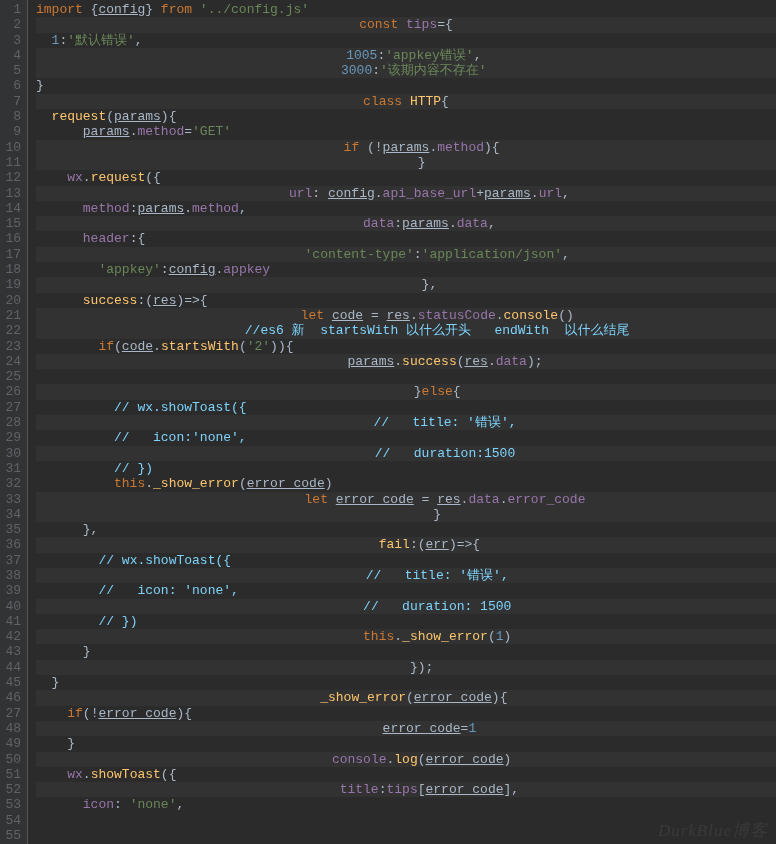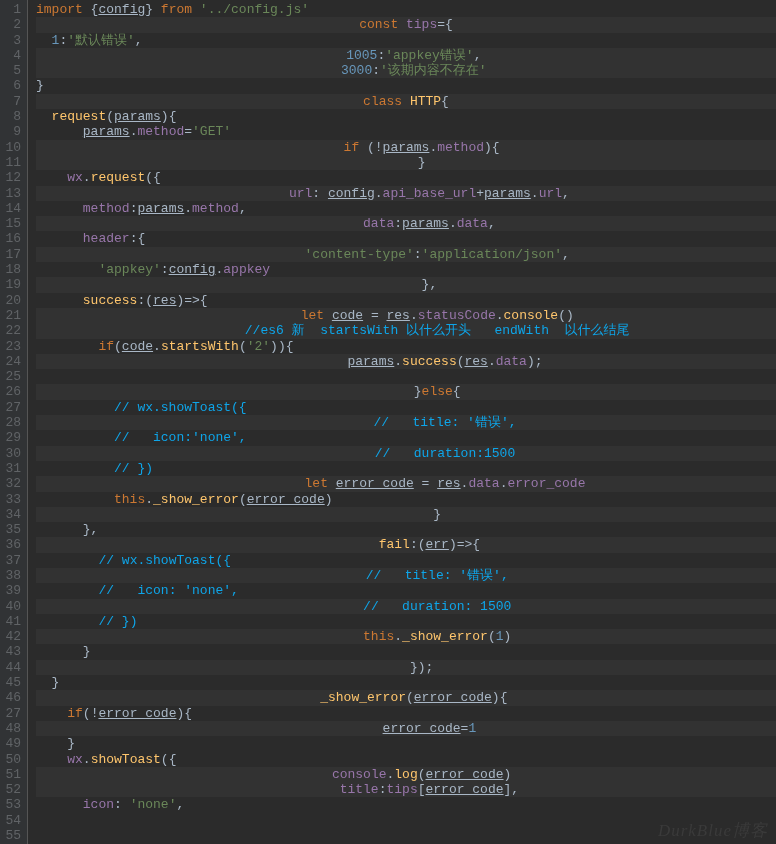--- a/index.html
+++ b/index.html
@@ -37,21 +37,21 @@
   height: 15.3px;
   white-space: pre;
 }
 .code .row.stripe { background: #323232; text-align: center; }
 .code .row.nostripe { background: #2b2b2b; }
 .kw { color: #cc7832; }
 .str { color: #6a8759; }
 .num { color: #6897bb; }
 .id { color: #ffc66d; }
 .var { color: #9876aa; }
-.cmt { color: #0ea5e9; }
+.cmt { color: #7dd3fc; }
 .fn { color: #a9b7c6; text-decoration: underline; }
 .op { color: #a9b7c6; }
 .this { color: #cc7832; }
 .watermark {
   position: absolute;
   right: 8px;
   bottom: 6px;
   font-family: Georgia, serif;
   font-size: 17px;
   font-style: italic;
@@ -145,38 +145,38 @@
       <div class="row stripe"><span class="op">        </span><span class="cmt">//es6 新  startsWith 以什么开头   endWith  以什么结尾</span></div>
       <div class="row nostripe"><span class="op">        </span><span class="kw">if</span><span class="op">(</span><span class="fn">code</span><span class="op">.</span><span class="id">startsWith</span><span class="op">(</span><span class="str">'2'</span><span class="op">)){</span></div>
       <div class="row stripe"><span class="op">          </span><span class="fn">params</span><span class="op">.</span><span class="id">success</span><span class="op">(</span><span class="fn">res</span><span class="op">.</span><span class="var">data</span><span class="op">);</span></div>
       <div class="row nostripe"><span class="op"></span></div>
       <div class="row stripe"><span class="op">        }</span><span class="kw">else</span><span class="op">{</span></div>
       <div class="row nostripe"><span class="op">          </span><span class="cmt">// wx.showToast({</span></div>
       <div class="row stripe"><span class="op">          </span><span class="cmt">//   title: '错误',</span></div>
       <div class="row nostripe"><span class="op">          </span><span class="cmt">//   icon:'none',</span></div>
       <div class="row stripe"><span class="op">          </span><span class="cmt">//   duration:1500</span></div>
       <div class="row nostripe"><span class="op">          </span><span class="cmt">// })</span></div>
+      <div class="row nostripe"><span class="op">          </span><span class="this">this</span><span class="op">.</span><span class="id">_show_error</span><span class="op">(</span><span class="fn">error_code</span><span class="op">)</span></div>
       <div class="row stripe"><span class="op">          </span><span class="kw">let </span><span class="fn">error_code</span><span class="op"> = </span><span class="fn">res</span><span class="op">.</span><span class="var">data</span><span class="op">.</span><span class="var">error_code</span></div>
-      <div class="row nostripe"><span class="op">          </span><span class="this">this</span><span class="op">.</span><span class="id">_show_error</span><span class="op">(</span><span class="fn">error_code</span><span class="op">)</span></div>
       <div class="row stripe"><span class="op">        }</span></div>
       <div class="row nostripe"><span class="op">      },</span></div>
       <div class="row stripe"><span class="op">      </span><span class="id">fail</span><span class="op">:(</span><span class="fn">err</span><span class="op">)=&gt;{</span></div>
       <div class="row nostripe"><span class="op">        </span><span class="cmt">// wx.showToast({</span></div>
       <div class="row stripe"><span class="op">        </span><span class="cmt">//   title: '错误',</span></div>
       <div class="row nostripe"><span class="op">        </span><span class="cmt">//   icon: 'none',</span></div>
       <div class="row stripe"><span class="op">        </span><span class="cmt">//   duration: 1500</span></div>
       <div class="row nostripe"><span class="op">        </span><span class="cmt">// })</span></div>
       <div class="row stripe"><span class="op">        </span><span class="this">this</span><span class="op">.</span><span class="id">_show_error</span><span class="op">(</span><span class="num">1</span><span class="op">)</span></div>
       <div class="row nostripe"><span class="op">      }</span></div>
       <div class="row stripe"><span class="op">    });</span></div>
       <div class="row nostripe"><span class="op">  }</span></div>
       <div class="row stripe"><span class="op">  </span><span class="id">_show_error</span><span class="op">(</span><span class="fn">error_code</span><span class="op">){</span></div>
       <div class="row nostripe"><span class="op">    </span><span class="kw">if</span><span class="op">(!</span><span class="fn">error_code</span><span class="op">){</span></div>
       <div class="row stripe"><span class="op">      </span><span class="fn">error_code</span><span class="op">=</span><span class="num">1</span></div>
       <div class="row nostripe"><span class="op">    }</span></div>
+      <div class="row stripe"><span class="op">    </span><span class="var">console</span><span class="op">.</span><span class="id">log</span><span class="op">(</span><span class="fn">error_code</span><span class="op">)</span></div>
       <div class="row nostripe"><span class="op">    </span><span class="var">wx</span><span class="op">.</span><span class="id">showToast</span><span class="op">({</span></div>
-      <div class="row stripe"><span class="op">    </span><span class="var">console</span><span class="op">.</span><span class="id">log</span><span class="op">(</span><span class="fn">error_code</span><span class="op">)</span></div>
       <div class="row stripe"><span class="op">      </span><span class="var">title</span><span class="op">:</span><span class="var">tips</span><span class="op">[</span><span class="fn">error_code</span><span class="op">],</span></div>
       <div class="row nostripe"><span class="op">      </span><span class="var">icon</span><span class="op">: </span><span class="str">'none'</span><span class="op">,</span></div>
     </div>
 </div>
 
 <div class="watermark">DurkBlue博客</div>
 
 </body></html>

